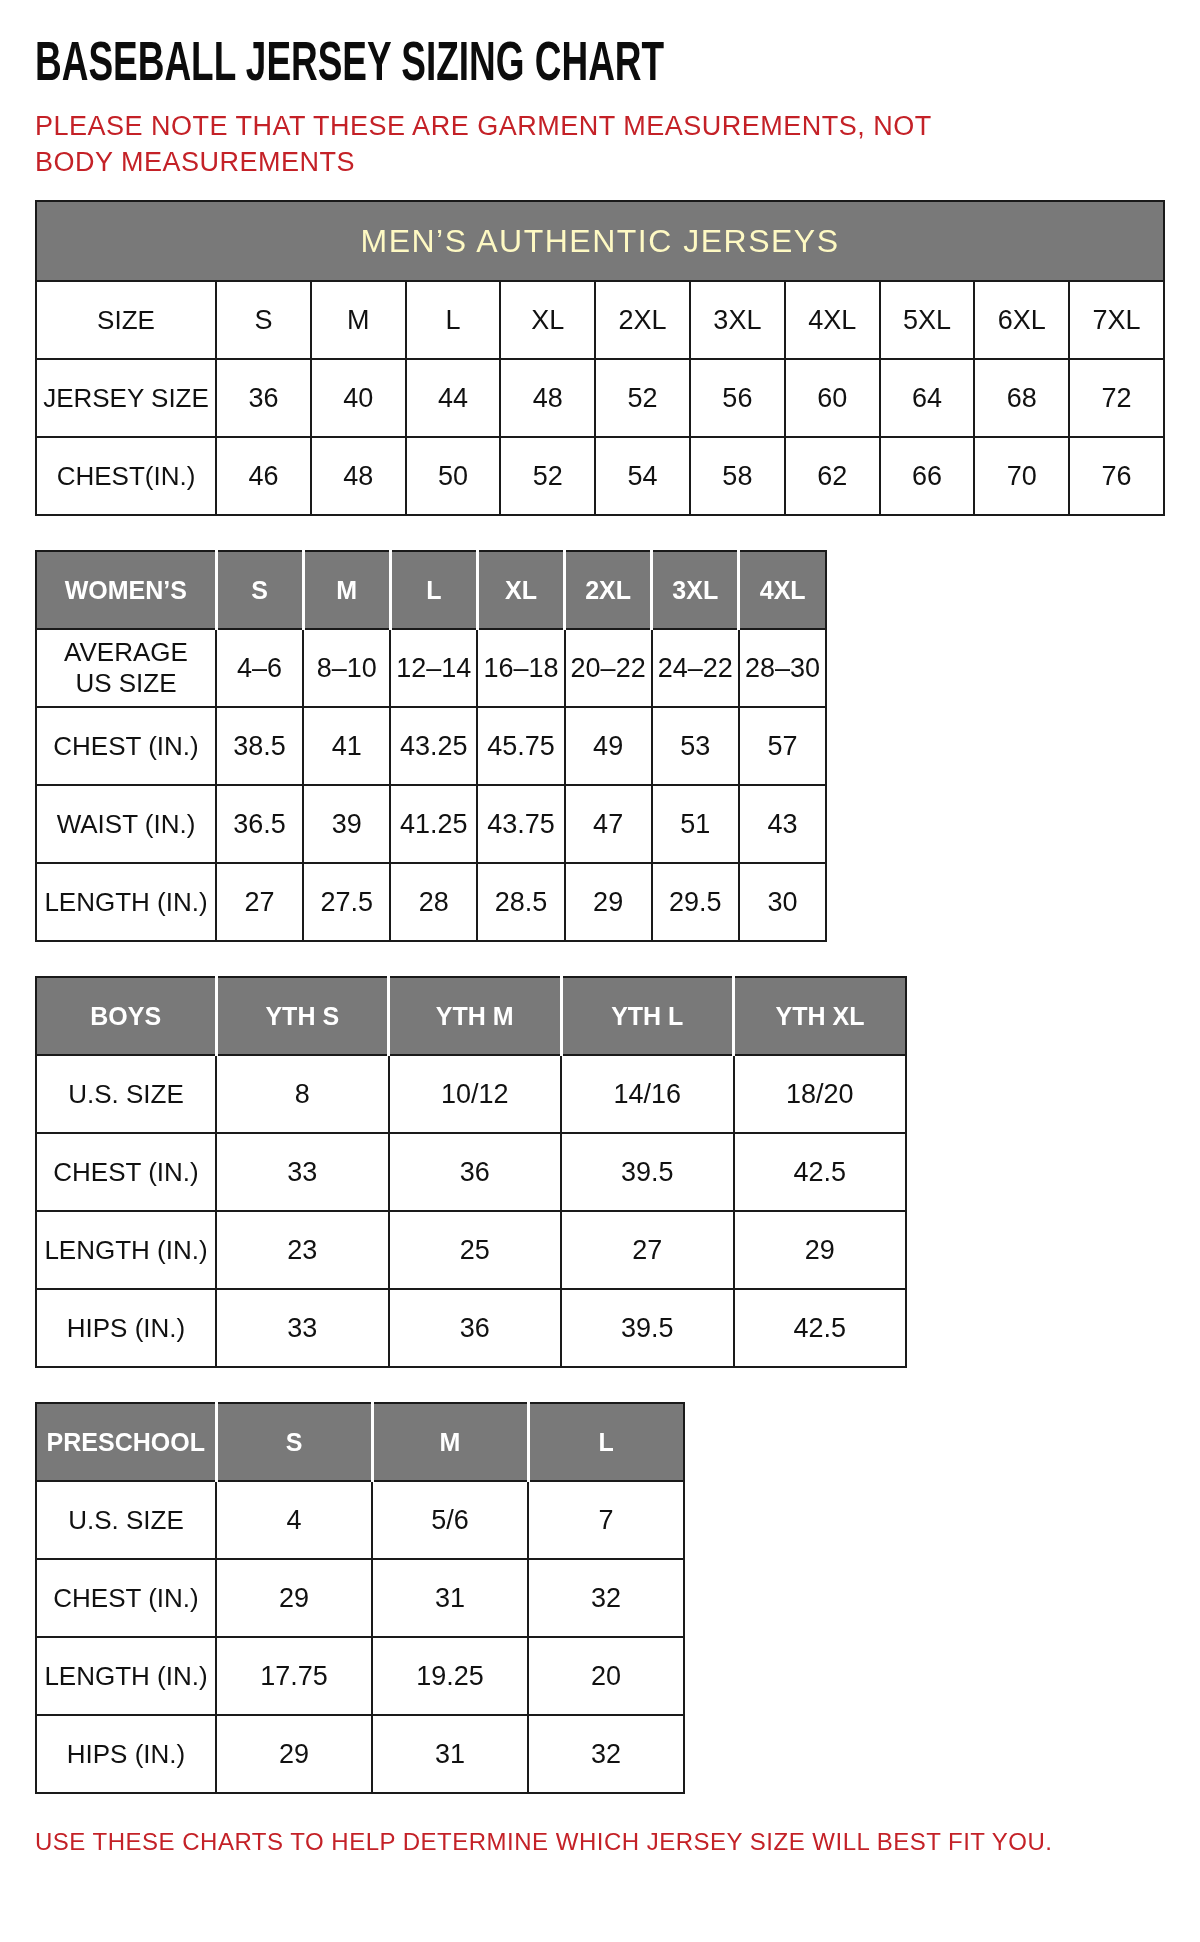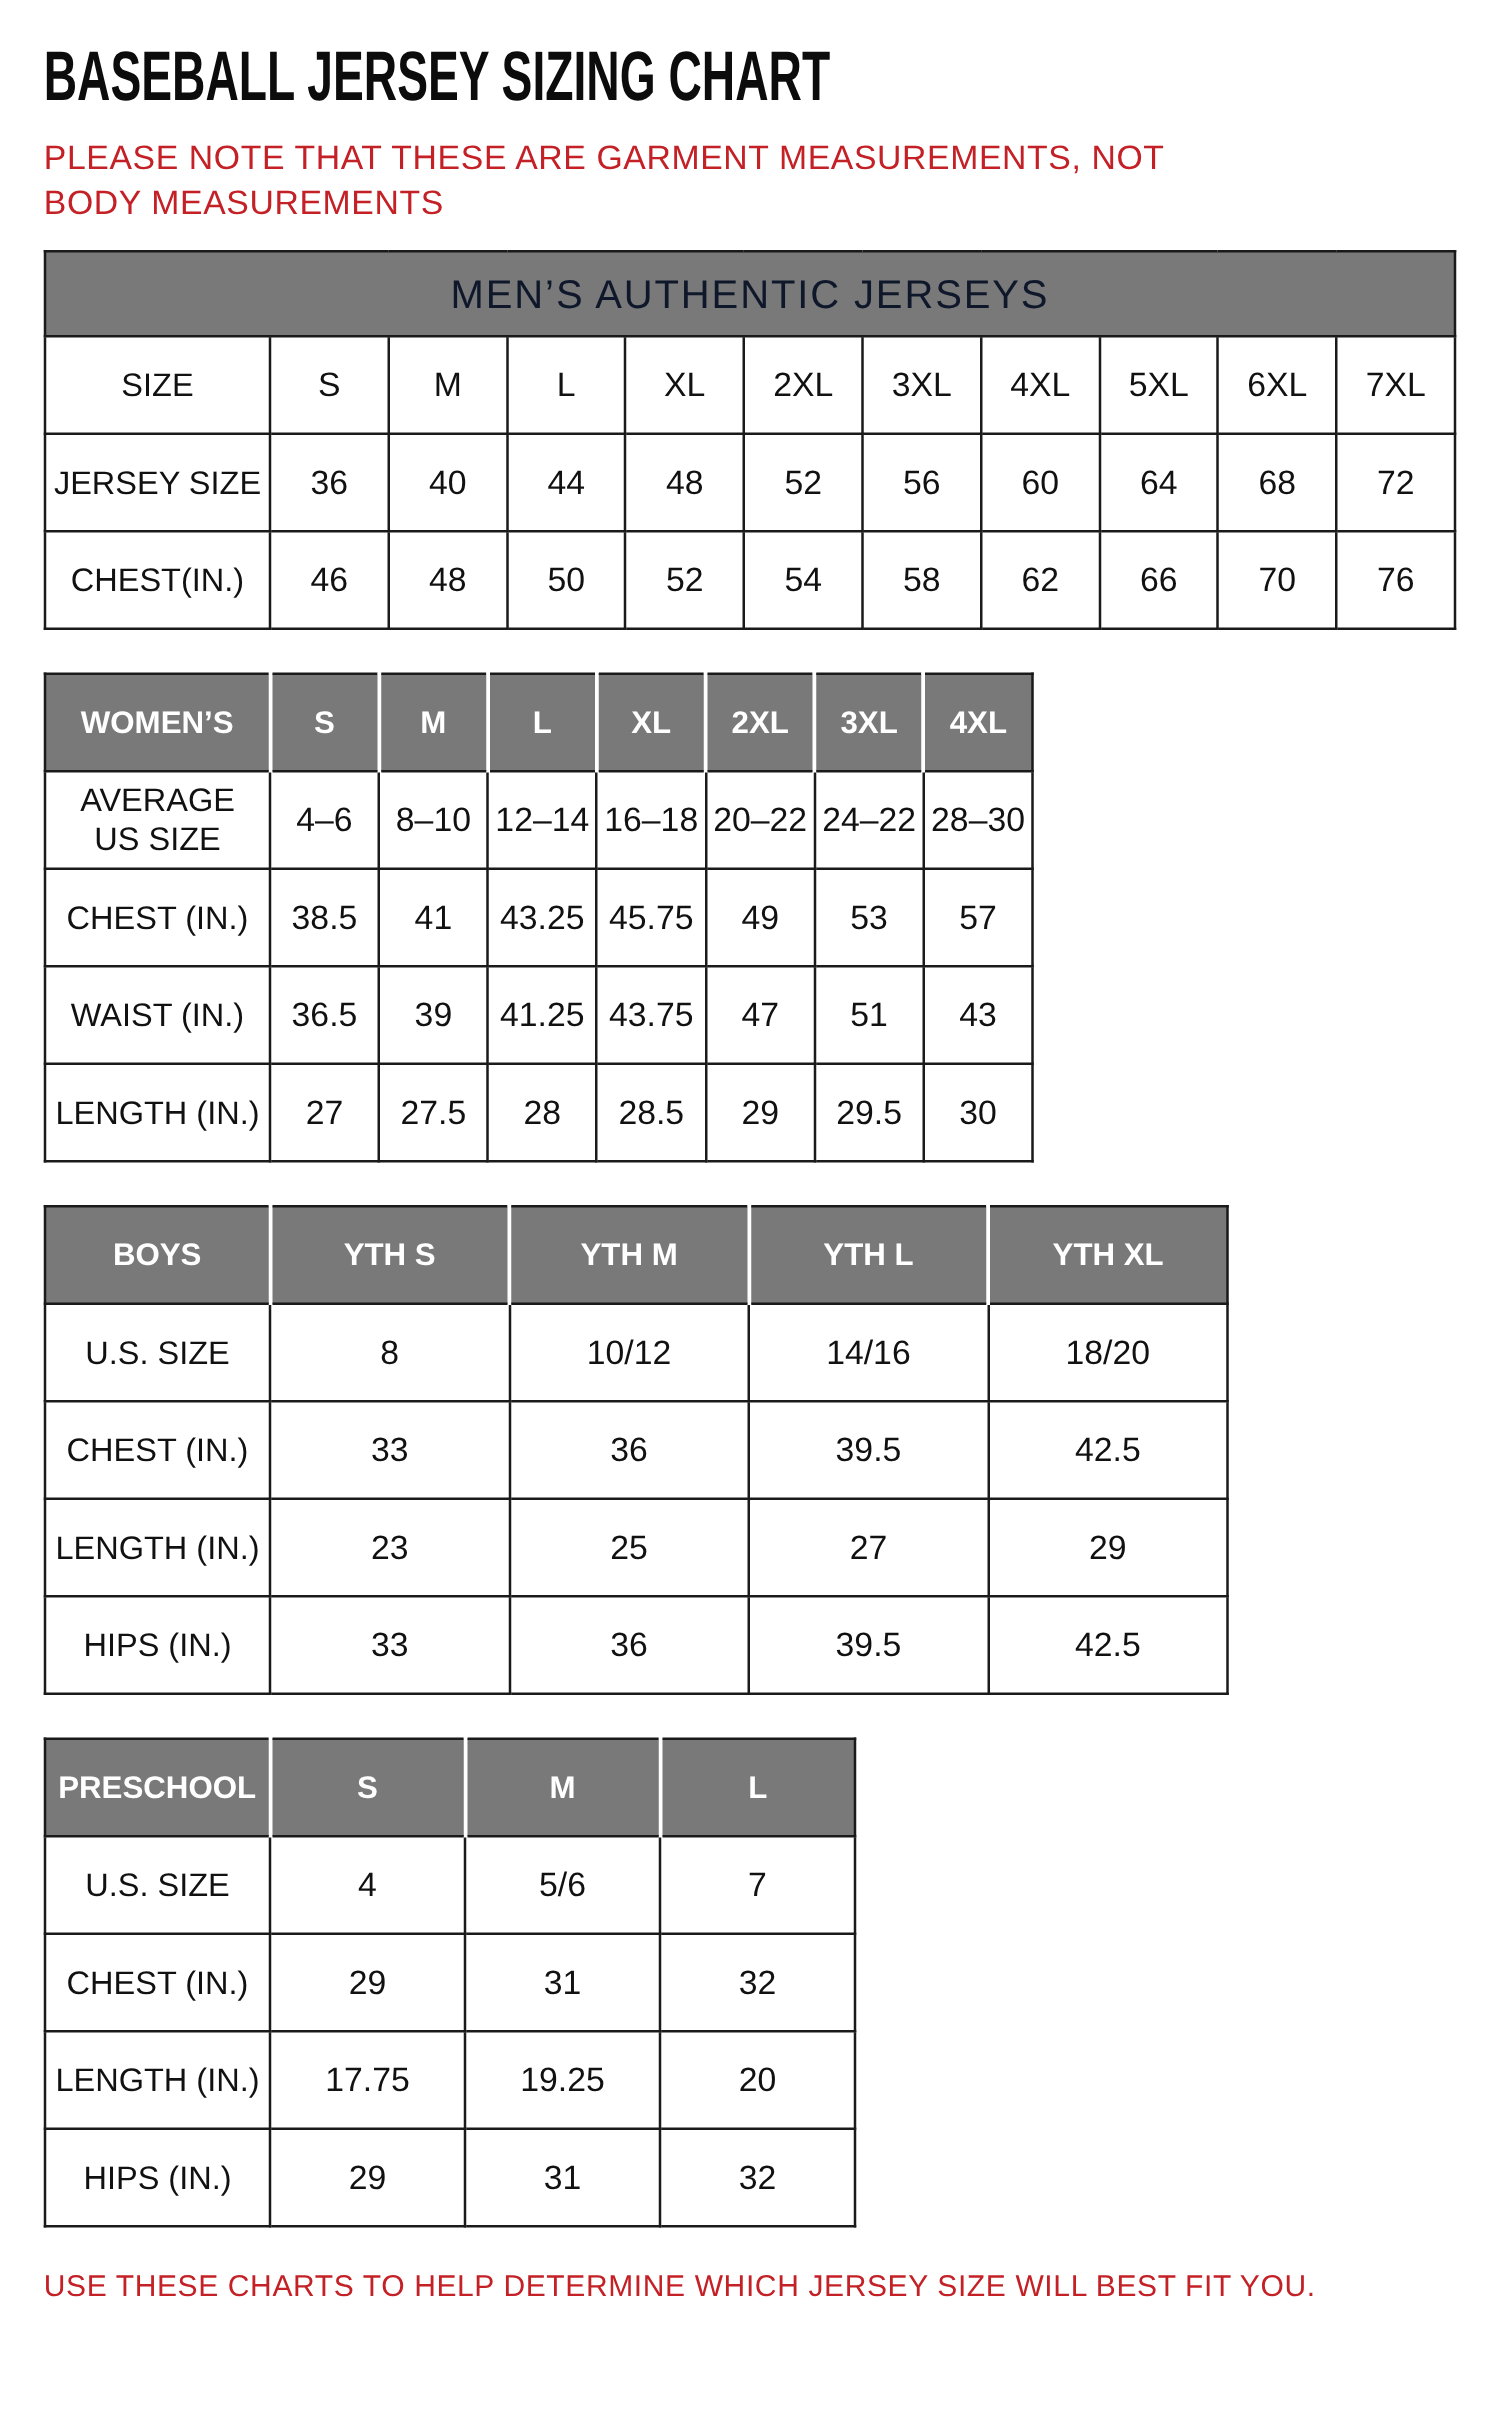--- a/index.html
+++ b/index.html
@@ -32,40 +32,40 @@
     margin-bottom: 20px;
     margin-top: 16px;
   }
   .tblwrap { margin-bottom: 34px; }
   table.sz {
     border-collapse: collapse;
     table-layout: fixed;
   }
   [data-table="mens"]      table { width: 1130px; }
   [data-table="womens"]    table { width: 792px; }
-  [data-table="boys"]      table { width: 948px; border-radius: 14px; }
+  [data-table="boys"]      table { width: 872px; border-radius: 14px; }
   [data-table="preschool"] table { width: 650px; }
   .sz col.label-col { width: 180px; }
   .sz th, .sz td {
     border: 2px solid #1a1a1a;
     height: 78px;
     text-align: center;
     vertical-align: middle;
     font-size: 27px;
     font-weight: 400;
     color: #111;
     padding: 0 4px;
   }
   .sz th.banner {
     background: var(--header-gray, #797979);
-    color: #0f172a;
+    color: #fef9c3;
     font-size: 32px;
     font-weight: 400;
     letter-spacing: 1.5px;
-    height: 68px;
+    height: 80px;
   }
   .sz th.hdr {
     background: var(--header-gray, #797979);
     color: #ffffff;
     font-weight: bold;
     font-size: 25px;
     white-space: nowrap;
     padding: 0 2px;
   }
   .sz th.hdr + th.hdr { border-left: 3px solid #ffffff; }

